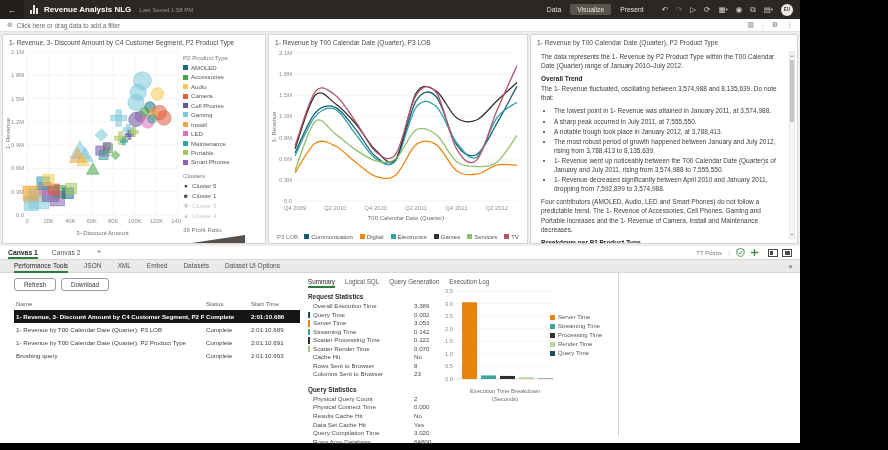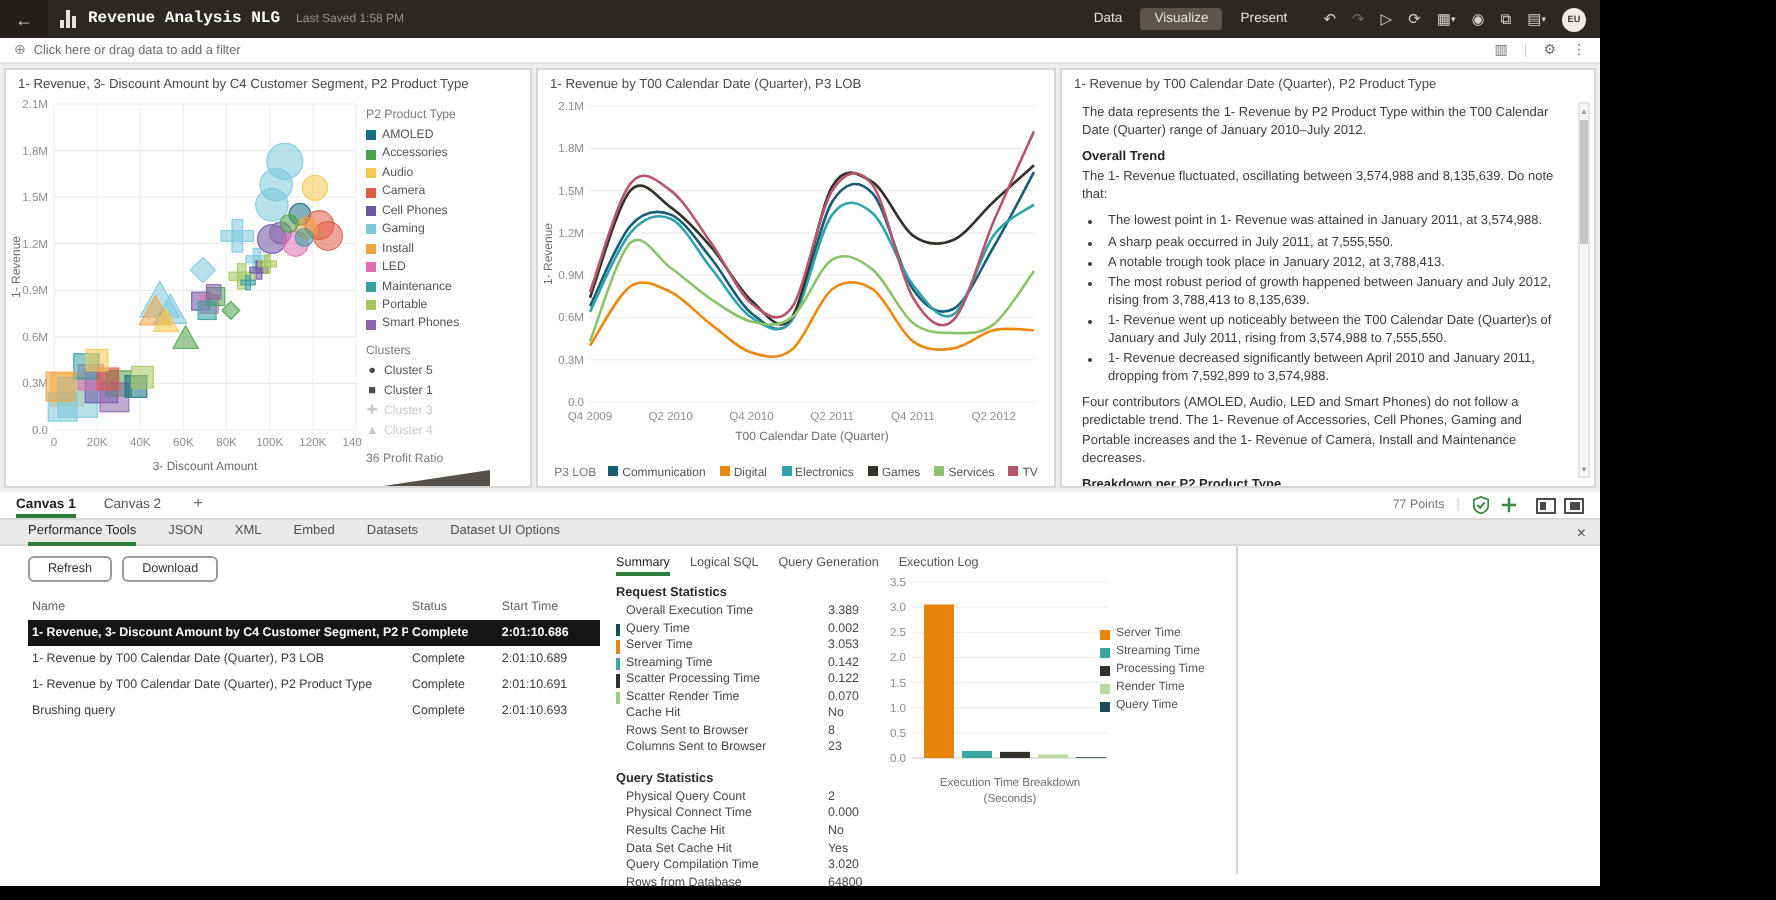--- a/index.html
+++ b/index.html
@@ -4,21 +4,21 @@
 <style>
   * { margin:0; padding:0; box-sizing:border-box; }
   html,body { width:888px; height:450px; background:#000; font-family:"Liberation Sans",sans-serif; overflow:hidden; }
   .app { position:absolute; left:0; top:0; width:800px; height:443px; background:#fff; }
 
   
   .hdr { position:absolute; left:0; top:0; width:800px; height:19px; background:#2b2723; display:flex; align-items:center; }
   .backbtn { width:24px; height:19px; background:#221e1a; color:#cfcac3; font-size:9px; display:flex; align-items:center; justify-content:center; cursor:pointer; }
   .logo { margin-left:6px; display:flex; align-items:flex-end; gap:1px; height:9px; }
   .logo i { display:block; width:2px; background:#e6e1da; }
-  .apptitle { color:#fff; font-size:8px; font-weight:bold; margin-left:6px; white-space:nowrap;font-family:Liberation Mono, monospace; }
+  .apptitle { color:#fff; font-size:8px; font-weight:bold; margin-left:6px; white-space:nowrap; }
   .saved { color:#9a938b; font-size:6px; margin-left:8px; white-space:nowrap; }
   .spacer { flex:1; }
   .mtab { color:#e8e3dc; font-size:6.8px; padding:2px 7px; margin:0 1px; border-radius:2px; cursor:pointer; }
   .mtab.act { background:#5a544d; }
   .hicons { display:flex; align-items:center; gap:8px; margin:0 8px 0 10px; }
   .hico { color:#d8d2ca; font-size:7.5px; line-height:1; cursor:pointer; }
   .hico.dim { opacity:.4; }
   .hico .crt { font-size:4.5px; vertical-align:1px; }
   .avatar { width:12px; height:12px; border-radius:50%; background:#efece7; color:#3a352f; font-size:4.6px; font-weight:bold; display:flex; align-items:center; justify-content:center; margin-right:7px; }
 

